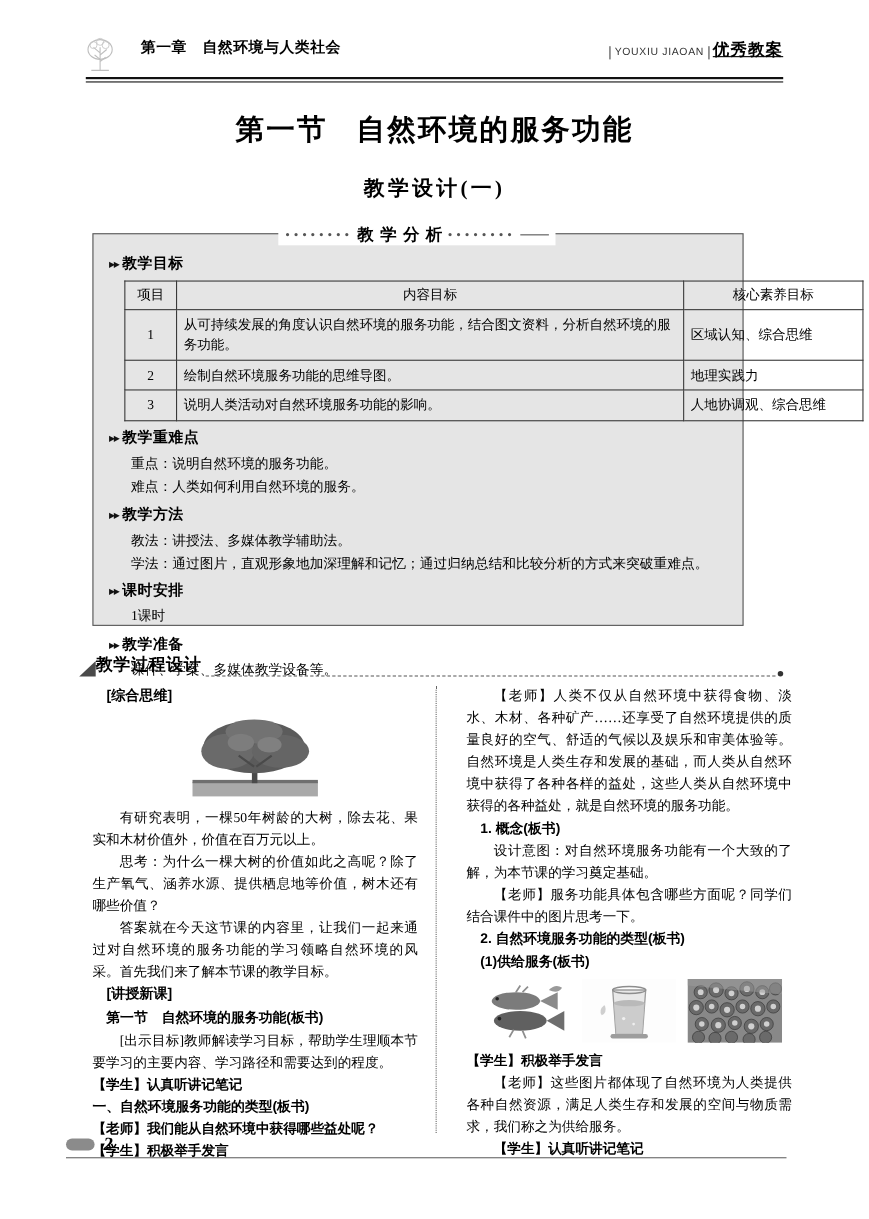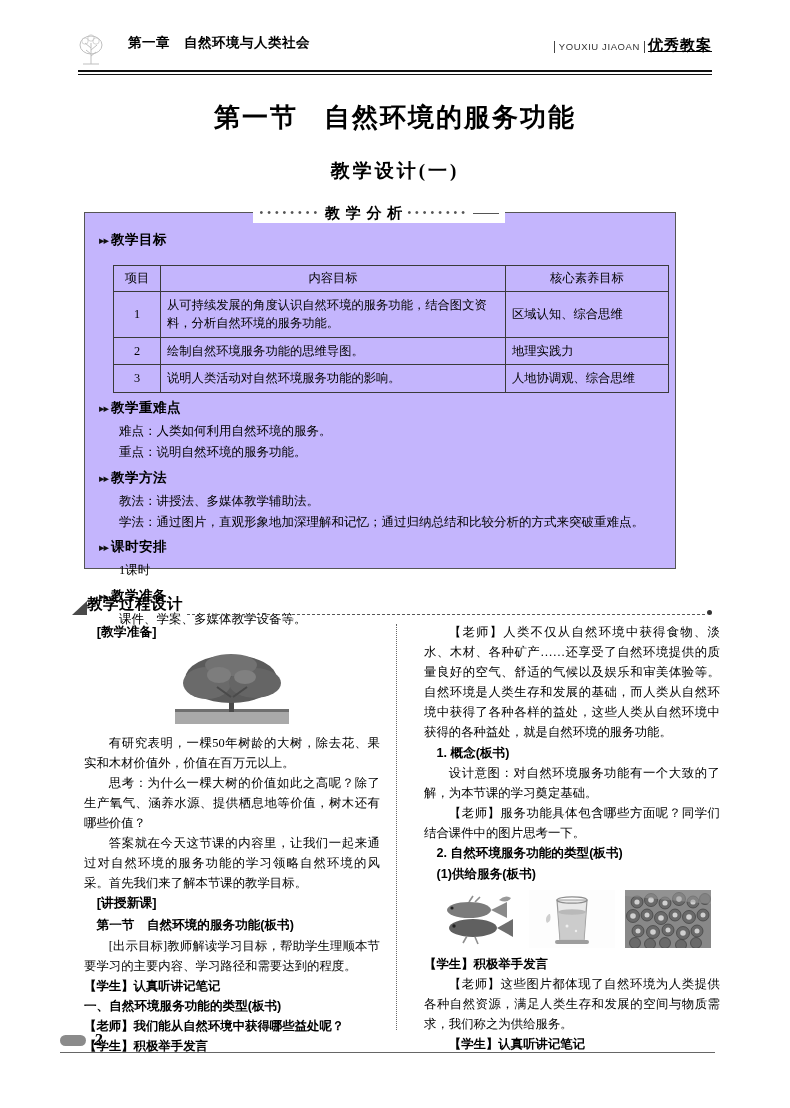--- a/index.html
+++ b/index.html
@@ -102,21 +102,21 @@
   }
 
   
   .analysis-box {
     position: absolute;
     left: 84px;
     top: 212px;
     width: 590px;
     height: 355px;
     border: 1.2px solid #555;
-    background: #c4b5fd;
+    background: #e5e5e5;
   }
   .analysis-banner {
     position: absolute;
     left: 84px;
     top: 200px;
     width: 590px;
     height: 26px;
     display: flex;
     justify-content: center;
     align-items: center;
@@ -157,22 +157,22 @@
   .ab-plain {
     font-size: 12.5px;
     margin: 0 0 2px 20px;
     line-height: 1.55;
   }
   .ab-block { margin-top: 6px; }
 
   
   table.goals {
     border-collapse: collapse;
-    width: 556px;
-    margin: 16px 0 4px 14px;
+    width: 672px;
+    margin: 6px 0 4px 14px;
     font-size: 12.3px;
   }
   table.goals th, table.goals td {
     border: 1px solid #3a3a3a;
     padding: 4px 6px;
     vertical-align: middle;
   }
   table.goals th { font-weight: normal; text-align: center; }
   table.goals td.idx { text-align: center; width: 34px; }
   table.goals td.content { line-height: 1.5; }
@@ -361,22 +361,22 @@
             <td class="content">说明人类活动对自然环境服务功能的影响。</td>
             <td class="core">人地协调观、综合思维</td>
           </tr>
         </tbody>
       </table>
 
       <div class="ab-block">
         <div class="ab-head">
           <span class="mk">▸▸</span><span>教学重难点</span>
         </div>
+        <div class="ab-sub">重点：说明自然环境的服务功能。</div>
         <div class="ab-sub">难点：人类如何利用自然环境的服务。</div>
-        <div class="ab-sub">重点：说明自然环境的服务功能。</div>
       </div>
 
       <div class="ab-block">
         <div class="ab-head">
           <span class="mk">▸▸</span><span>教学方法</span>
         </div>
         <div class="ab-sub">教法：讲授法、多媒体教学辅助法。</div>
         <div class="ab-sub">学法：通过图片，直观形象地加深理解和记忆；通过归纳总结和比较分析的方式来突破重难点。</div>
       </div>
 
@@ -410,21 +410,21 @@
     <span class="tri"></span>
     <span class="proc-title">教学过程设计</span>
     <span class="proc-dash"></span>
     <span class="proc-dot"></span>
   </div>
 
   <div class="cols">
     <div class="col-divider"></div>
 
     <div class="col left">
-      <p class="bracket-head">[教学准备]</p>
+      <p class="bracket-head">[综合思维]</p>
 
       <svg class="fig-tree" viewBox="0 0 118 80">
         <rect x="0" y="0" width="118" height="80" fill="#ffffff"></rect>
         <rect x="2" y="64" width="114" height="13" fill="#a9a9a9"></rect>
         <rect x="2" y="62" width="114" height="3" fill="#6f6f6f"></rect>
         <rect x="56" y="45" width="5" height="20" fill="#4a4a4a"></rect>
         <ellipse cx="58" cy="32" rx="46" ry="24" fill="#5b5b5b"></ellipse>
         <ellipse cx="34" cy="36" rx="24" ry="16" fill="#6a6a6a"></ellipse>
         <ellipse cx="82" cy="36" rx="26" ry="15" fill="#656565"></ellipse>
         <ellipse cx="58" cy="18" rx="26" ry="11" fill="#727272"></ellipse>

